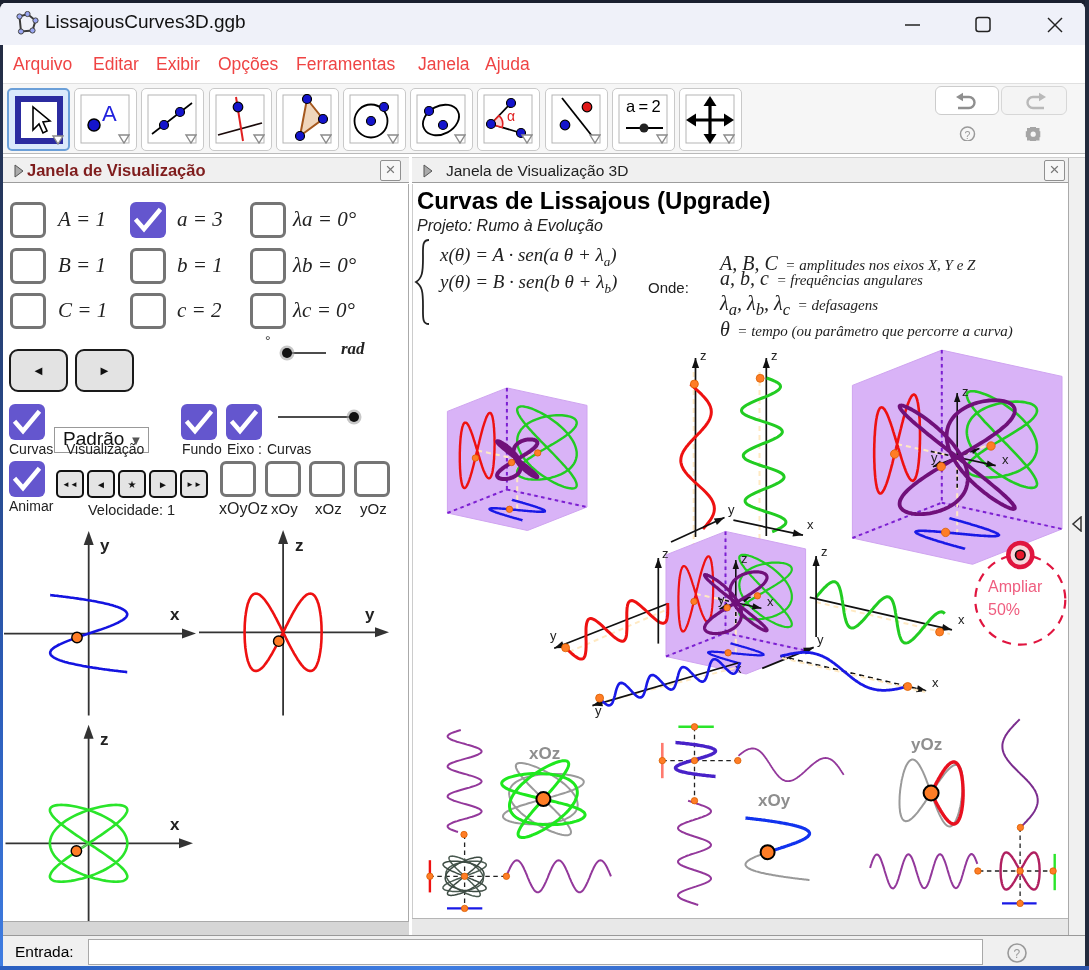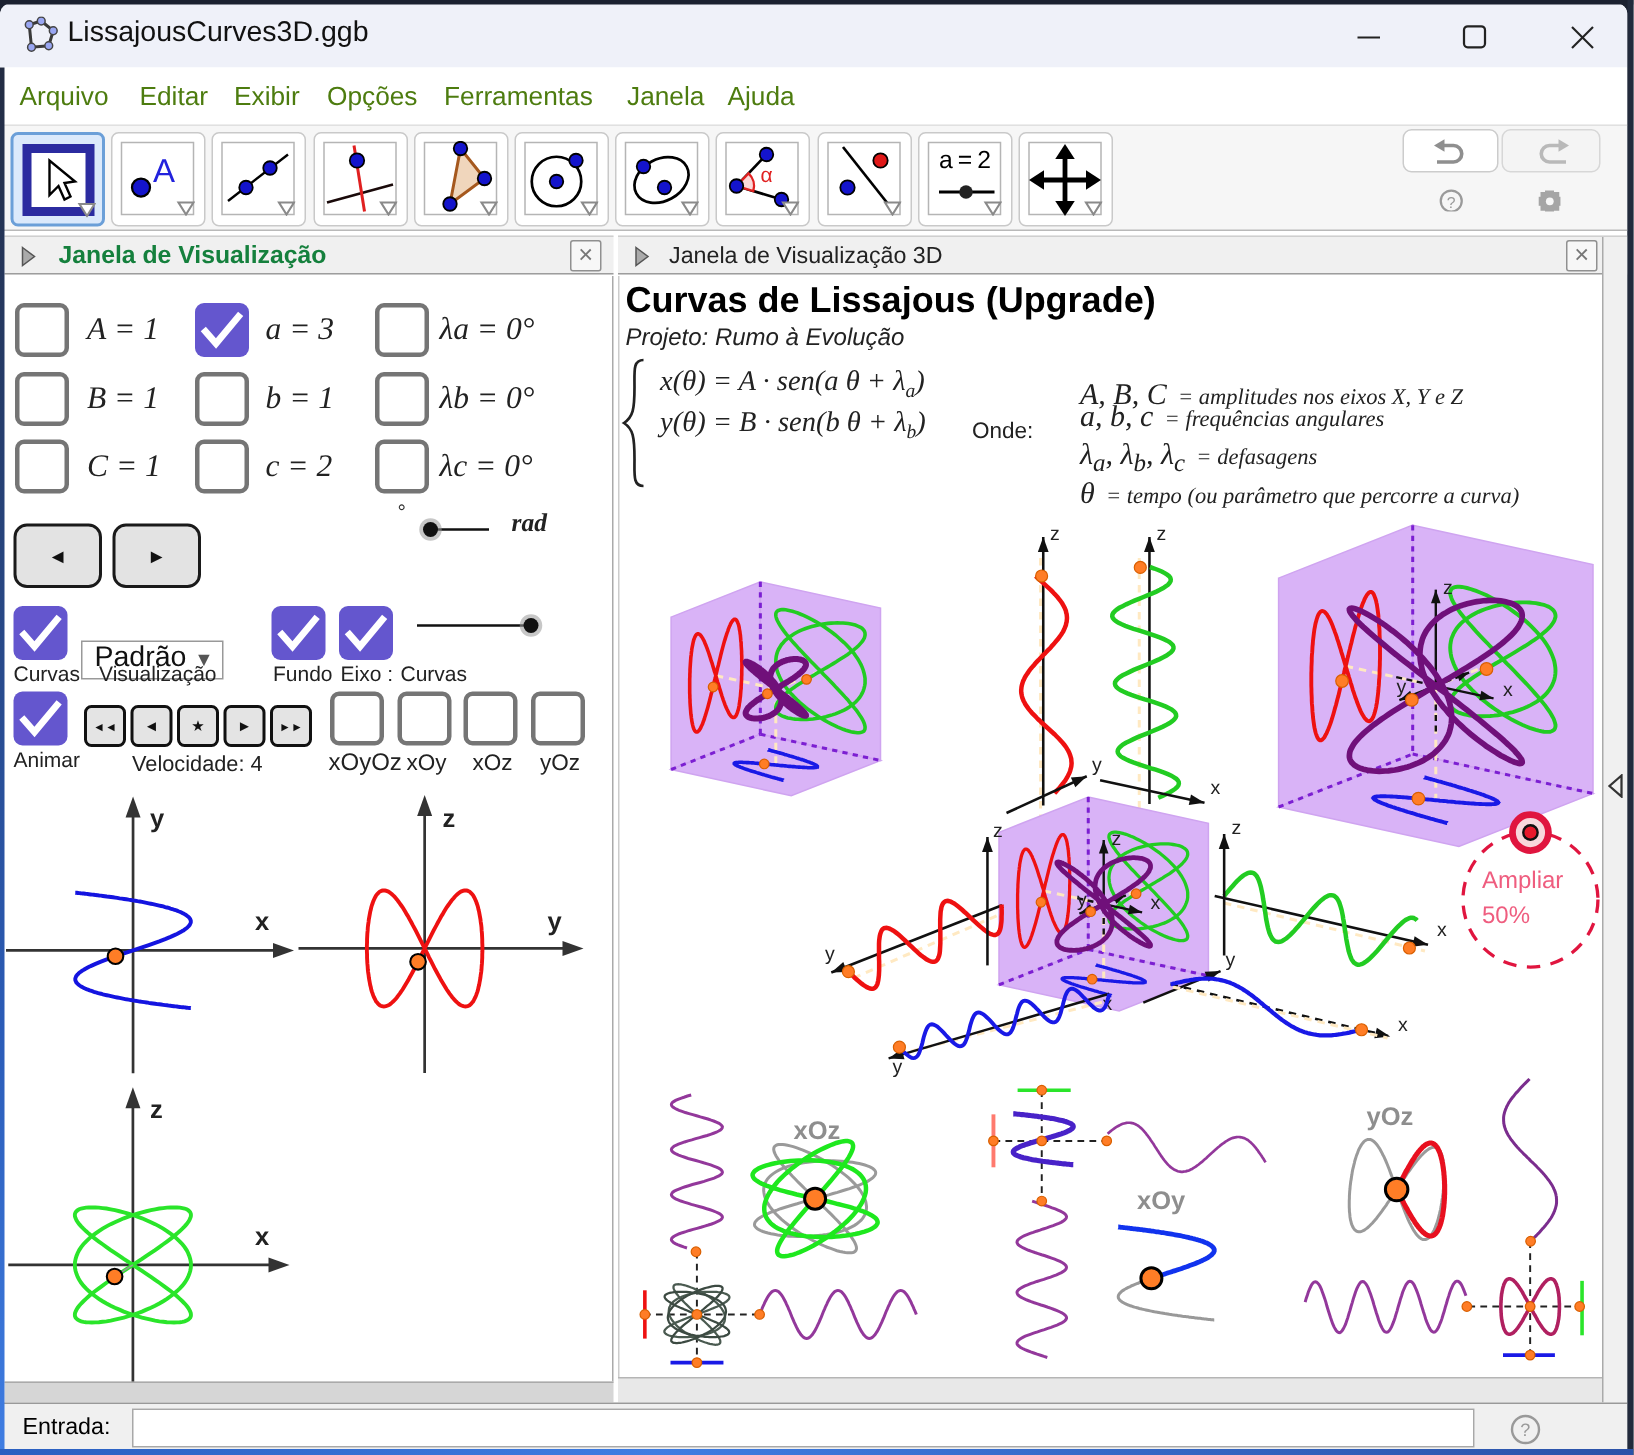--- a/index.html
+++ b/index.html
@@ -2,21 +2,21 @@
 <html><head><meta charset="utf-8">
 <style>
 *{margin:0;padding:0;box-sizing:border-box}
 html,body{width:1089px;height:970px;overflow:hidden;font-family:"Liberation Sans",sans-serif}
 body{background:#1b2130;position:relative}
 .abs{position:absolute}
 #win{position:absolute;left:0;top:2px;width:1085px;height:964px;background:#fff;border-radius:8px 8px 0 0;overflow:hidden}
 #title{position:absolute;left:0;top:0;width:100%;height:43px;background:#eff1f9}
 #title .t{position:absolute;left:45px;top:9px;font-size:19px;color:#111}
 #menu{position:absolute;left:0;top:43px;width:100%;height:38px;background:#fff}
-#menu span{position:absolute;top:9px;font-size:17.5px;color:#4d7c0f}
+#menu span{position:absolute;top:9px;font-size:17.5px;color:#ef4444}
 #tools{position:absolute;left:0;top:81px;width:100%;height:71px;background:#f6f6f6;border-top:1px solid #e0e0e0;border-bottom:1px solid #b9b9b9}
 .tb{position:absolute;top:4px;width:63px;height:63px;background:#fff;border:1px solid #c9c9c9;border-radius:5px}
 .tb svg{position:absolute;left:5px;top:5px}
 .tbsel{background:#dbe9fb;border:2px solid #6b9fd8}
 .gl{font:bold 17px "Liberation Sans",sans-serif;fill:#222}
 .al{font:13px "Liberation Sans",sans-serif;fill:#222}
 .pl{font:bold 17px "Liberation Sans",sans-serif;fill:#8e8e8e}
 .amp{font:16px "Liberation Sans",sans-serif;fill:#ef5d7f}
 .hdr{position:absolute;top:155px;height:26px;background:#f0f0f0;border-bottom:1px solid #9d9d9d;border-top:1px solid #cfcfcf}
 .hdr .x{position:absolute;top:2px;width:21px;height:21px;border:1px solid #909090;background:#f7f7f7;border-radius:2px;color:#777;font-size:17px;text-align:center;line-height:18px}
@@ -176,21 +176,21 @@
 <rect x="90.8" y="45.2" width="14.5" height="6"></rect>
 <rect x="92" y="42" width="12.5" height="12.5"></rect>
         </g>
 <circle cx="98.2" cy="48.2" r="2.6" fill="#f6f6f6"></circle>
 </svg>
 </div>
 <div class="hdr" style="left:3px;width:406px">
 <svg class="abs" style="left:10px;top:6px" width="12" height="14">
         <polygon points="2,1 10,7 2,13" fill="#aaa" stroke="#555" stroke-width="1"></polygon>
       </svg>
-<span style="position:absolute;left:36px;top:3px;font-size:16.5px;font-weight:bold;color:#15803d">Janela de Visualização</span>
+<span style="position:absolute;left:24px;top:3px;font-size:16.5px;font-weight:bold;color:#7f1d1d">Janela de Visualização</span>
 <div class="x" style="left:377px">×</div>
     </div>
 <div class="hdr" style="left:412px;width:673px">
 <svg class="abs" style="left:10px;top:6px" width="12" height="14">
         <polygon points="2,1 10,7 2,13" fill="#aaa" stroke="#555" stroke-width="1"></polygon>
       </svg>
 <span style="position:absolute;left:34px;top:4px;font-size:15.5px;color:#222">Janela de Visualização 3D</span>
 <div class="x" style="left:632px">×</div>
     </div>
 <div class="abs" style="left:3px;top:182px;width:406px;height:737px;background:#fff;border-right:1px solid #aaa"></div>
@@ -253,21 +253,21 @@
 </svg>
 <div class="cbc" style="left:9px;top:459px"><svg width="36" height="36" viewBox="0 0 36 36">
         <path d="M7,19 L14,27 L29,9" fill="none" stroke="#fff" stroke-width="4.5" stroke-linecap="square"></path>
       </svg></div>
 <div class="slab" style="left:9px;top:496px">Animar</div>
 <div class="pbtn" style="left:56px;font-size:8px;line-height:25px">◄◄</div>
 <div class="pbtn" style="left:87px;font-size:10px;line-height:25px">◄</div>
 <div class="pbtn" style="left:118px;font-size:10px;line-height:25px">★</div>
 <div class="pbtn" style="left:149px;font-size:10px;line-height:25px">►</div>
 <div class="pbtn" style="left:180px;font-size:8px;line-height:25px">►►</div>
-<div class="abs" style="left:88px;top:500px;font-size:14.5px;color:#222">Velocidade: 4</div>
+<div class="abs" style="left:88px;top:500px;font-size:14.5px;color:#222">Velocidade: 1</div>
 <div class="cb" style="left:220px;top:459px"></div>
 <div class="slab" style="left:219px;top:498px;font-size:16px">xOyOz</div>
 <div class="cb" style="left:265px;top:459px"></div>
 <div class="slab" style="left:271px;top:498px;font-size:15px">xOy</div>
 <div class="cb" style="left:309px;top:459px"></div>
 <div class="slab" style="left:315px;top:498px;font-size:15px">xOz</div>
 <div class="cb" style="left:354px;top:459px"></div>
 <div class="slab" style="left:360px;top:498px;font-size:15px">yOz</div>
 <svg class="abs" style="left:0;top:515px" width="406" height="404" viewBox="0 515 406 404">
 <line x1="88.7" y1="537" x2="88.7" y2="713.5" stroke="#333" stroke-width="1.8"></line>

